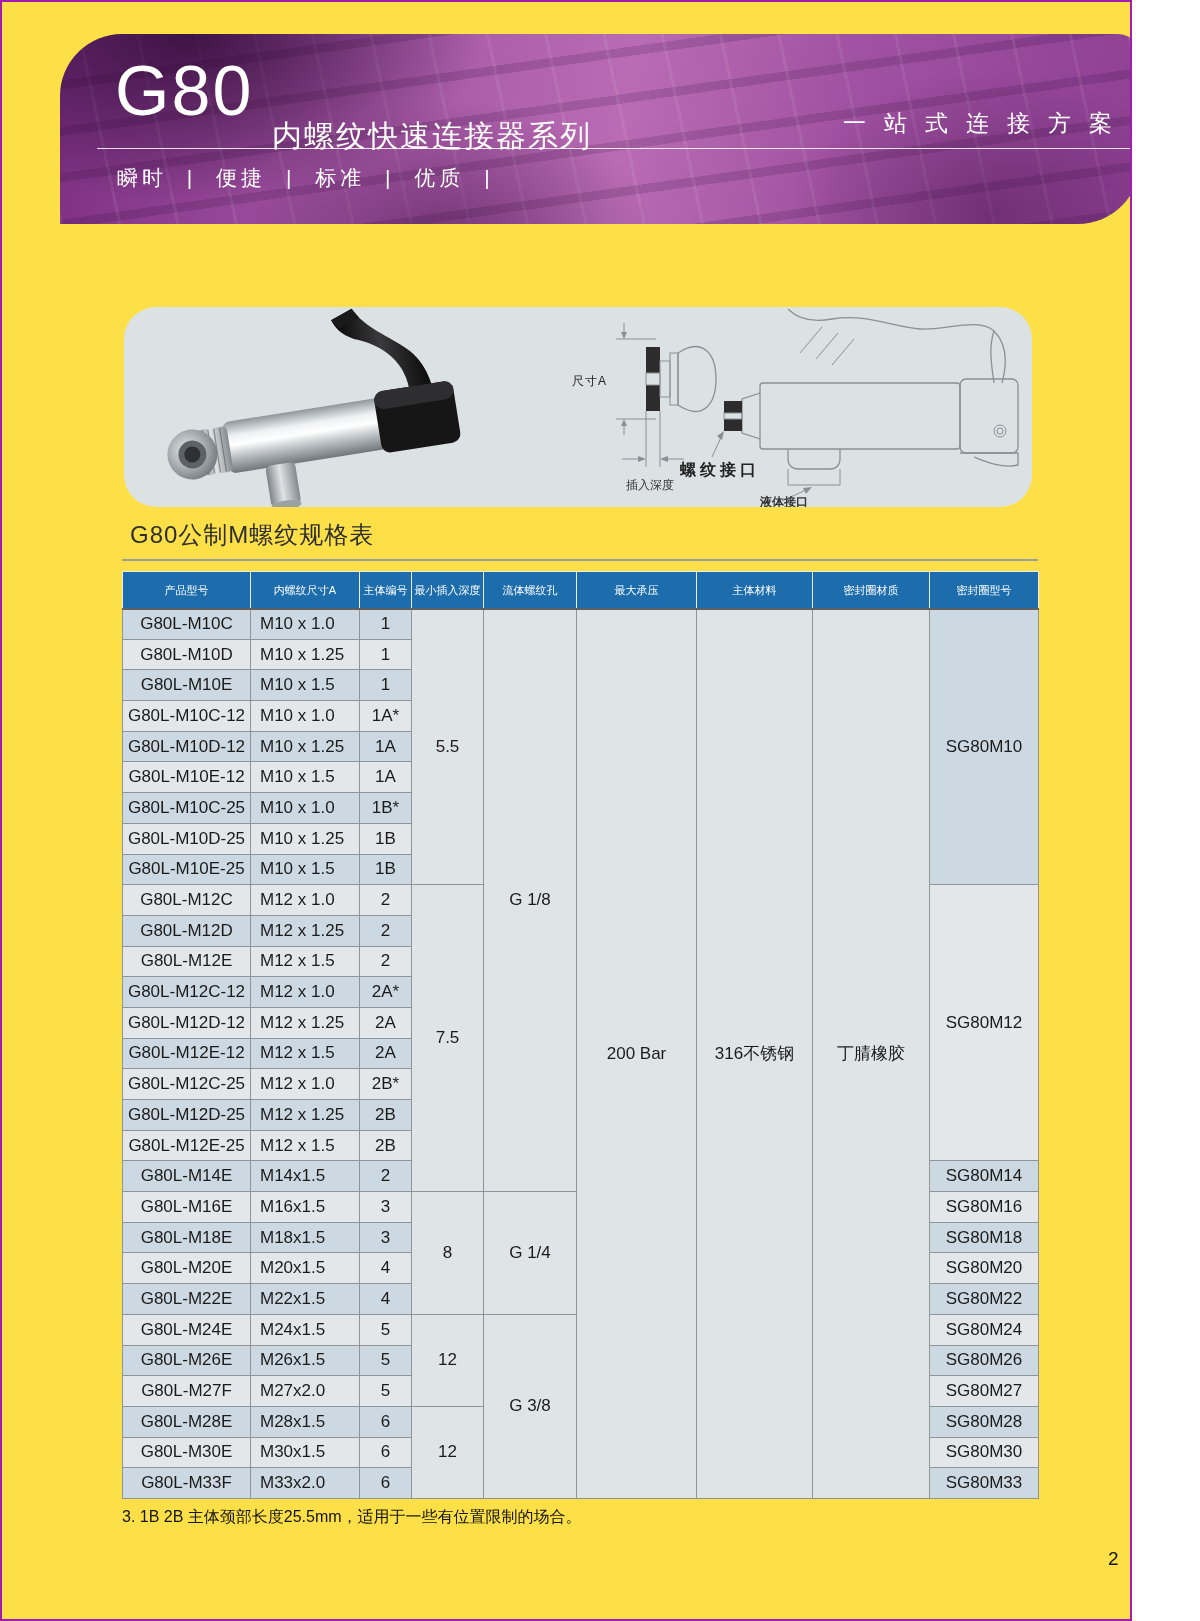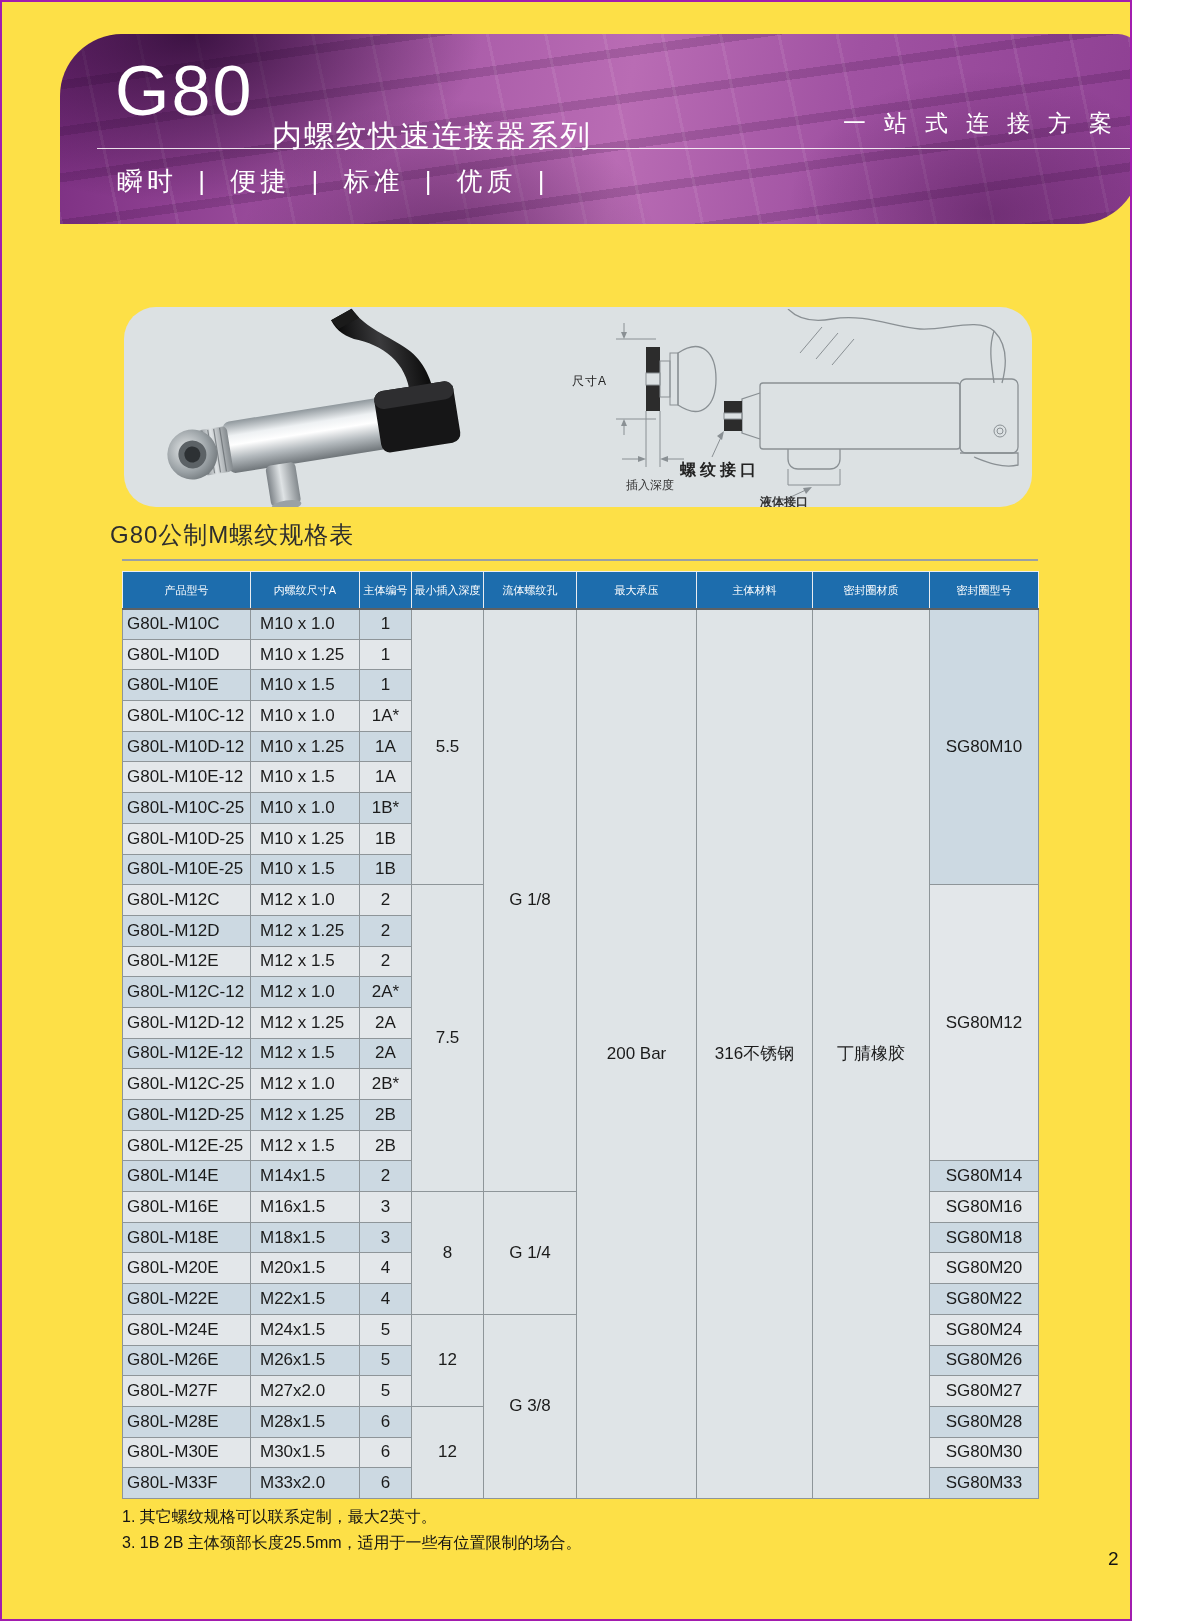--- a/index.html
+++ b/index.html
@@ -31,58 +31,58 @@
   .banner-tagline{
     position:absolute;right:28px;top:74px;color:#ffffff;
     font-size:23px;letter-spacing:18px;margin-right:-18px;font-weight:400;white-space:nowrap;text-align:right;
   }
   .banner-divider{
     position:absolute;left:37px;top:114px;width:1038px;height:0;
     border-top:1px solid rgba(255,255,255,.85);
   }
   .banner-features{
     position:absolute;left:57px;top:130px;color:#ffffff;
-    font-size:26px;letter-spacing:4px;word-spacing:10px;font-weight:400;white-space:nowrap;
+    font-size:21px;letter-spacing:4px;word-spacing:10px;font-weight:400;white-space:nowrap;
   }
 
   
   .product-box{
     position:absolute;left:122px;top:305px;width:908px;height:200px;
     background:#dce1e3;border-radius:32px;overflow:hidden;
   }
   .photo-svg{position:absolute;left:8px;top:0;}
   .diagram-svg{position:absolute;left:440px;top:2px;}
   .diagram-svg text{font-family:"Liberation Sans","DejaVu Sans",sans-serif;fill:#333;font-size:12px;}
   .diagram-svg text.bold{font-size:16px;font-weight:bold;fill:#222;letter-spacing:4px;}
   .diagram-svg .ln{fill:none;stroke:#8a9094;stroke-width:1.3;}
   .diagram-svg .thin{fill:none;stroke:#8a9094;stroke-width:1;}
 
   
   .section-title{
-    position:absolute;left:108px;top:517px;
+    position:absolute;left:128px;top:517px;
     font-size:24px;color:#2e2e2e;letter-spacing:1px;font-weight:400;
   }
   .title-rule{
     position:absolute;left:120px;top:557px;width:916px;height:0;
     border-top:2px solid #9aa0a4;
   }
 
   
   .spec-wrap{position:absolute;left:120px;top:569px;}
   table.spec{border-collapse:collapse;table-layout:fixed;width:916px;border:1px solid #6f7478;}
   table.spec th{
     background:#1d6dad;color:#ffffff;font-weight:400;font-size:11px;
     border:1px solid #e9edf0;border-bottom:2px solid #5c6165;
     height:37px;padding:1px 2px;line-height:1.1;text-align:center;
   }
   table.spec td{
     border:1px solid #8e9599;font-size:17px;color:#1b1b1b;
     height:30.7px;padding:0 4px;text-align:center;overflow:hidden;white-space:nowrap;
   }
-  table.spec td.c-model{text-align:left;}
+  table.spec td.c-model{text-align:center;}
   table.spec td.c-thread{text-align:left;padding-left:9px;}
   td.s-blue{background:#ccd9e2;}
   td.s-light{background:#e3e7ea;}
   td.merged{background:#dfe4e7;white-space:normal;}
 
   
   .footnotes{position:absolute;left:120px;top:1502px;font-size:16px;color:#141414;line-height:26px;}
   .page-number{position:absolute;left:1106px;top:1546px;font-size:19px;color:#141414;}
 </style>
 </head>
@@ -414,19 +414,18 @@
             <td class="c-model s-blue">G80L-M33F</td>
             <td class="c-thread s-blue">M33x2.0</td>
             <td class="s-blue">6</td>
             <td class="s-blue" rowspan="1">SG80M33</td>
           </tr>
         </tbody>
     </table>
   </div>
 
   <div class="footnotes">
-    <div>1. 其它螺纹规格可以联系定制，最大2英寸。</div>
     <div>3. 1B 2B  主体颈部长度25.5mm，适用于一些有位置限制的场合。</div>
   </div>
 
   <div class="page-number">2</div>
 
 </div>
 
 </body></html>

